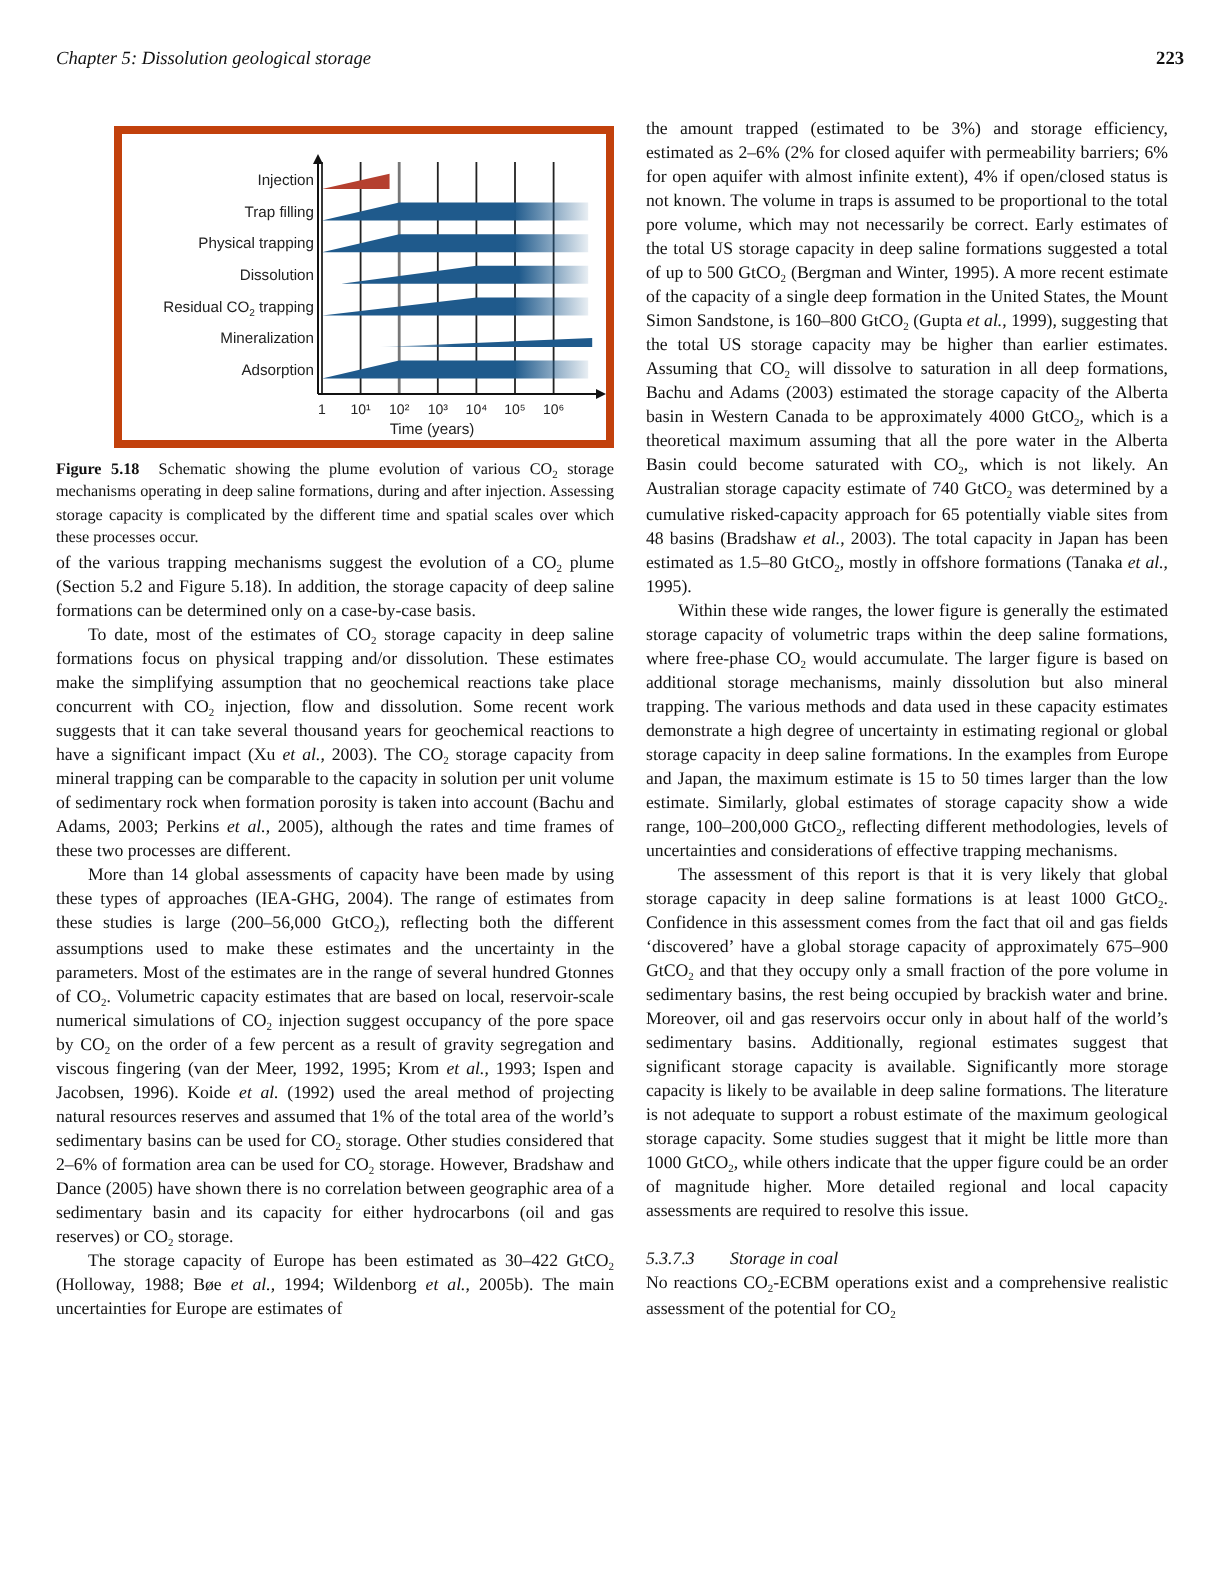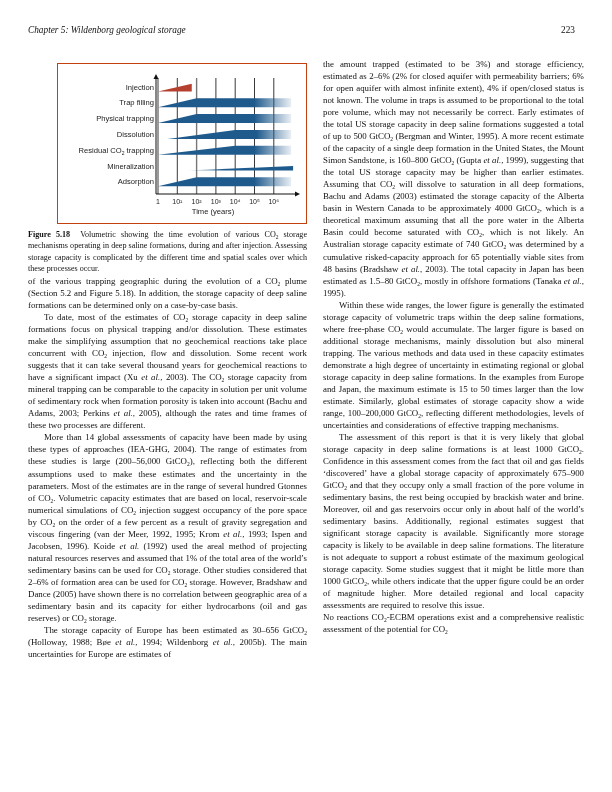--- a/index.html
+++ b/index.html
@@ -1,39 +1,39 @@
 <!DOCTYPE html>
 <html><head>
 <meta charset="utf-8">
 <style>
   html, body { margin: 0; padding: 0; background: #fff; }
   body { width: 612px; height: 792px; position: relative; overflow: hidden;
          font-family: "Liberation Serif", "DejaVu Serif", serif; color: #111; }
   .header-left { position: absolute; left: 28px; top: 25px; font-style: italic; font-size: 9.3px; }
-  .header-right { position: absolute; right: 37px; top: 25px; font-weight: normal; font-size: 9.3px; }
+  .header-right { position: absolute; right: 20px; top: 25px; font-weight: bold; font-size: 9.3px; }
   .col { position: absolute; font-size: 8.85px; line-height: 12.03px; text-align: justify; }
   .col-left { left: 28px; top: 275px; width: 279px; }
   .col-right { left: 323px; top: 58px; width: 261px; }
   .col p { margin: 0; }
   .col p.indent { text-indent: 16px; }
   .col .last { text-align-last: left; }
   sub { font-size: 5.5px; vertical-align: -2px; line-height: 0; }
   .fig-box { position: absolute; left: 57px; top: 63px; width: 250px; height: 161px;
-             border: 1px solid #c2410c; box-sizing: border-box; }
+             border: 4px solid #c2410c; box-sizing: border-box; }
   .caption { position: absolute; left: 28px; top: 229px; width: 279px; font-size: 8.1px;
              line-height: 11.3px; text-align: justify; }
   .caption b { font-weight: bold; }
   .section-head { font-style: italic; margin-top: 12px; }
   .section-head .num { display: inline-block; width: 42px; }
   svg text { font-family: "Liberation Sans", "DejaVu Sans", sans-serif; }
 </style>
 </head>
 <body>
 
-<div class="header-left">Chapter 5: Wildenborg geological storage</div>
+<div class="header-left">Chapter 5: Dissolution geological storage</div>
 <div class="header-right">223</div>
 
 <div class="fig-box">
   <svg id="chart" width="248" height="159" viewBox="0 0 248 159" style="position:absolute;left:0;top:0;">
     <defs id="chart-defs">
         <linearGradient id="fade-mechanism" x1="0" x2="1" y1="0" y2="0">
           <stop offset="0" stop-color="#1f5a8c" stop-opacity="1"></stop>
           <stop offset="0.72" stop-color="#1f5a8c" stop-opacity="1"></stop>
           <stop offset="1" stop-color="#1f5a8c" stop-opacity="0.1"></stop>
         </linearGradient>
@@ -92,30 +92,33 @@
         <text x="177.2" y="140" font-size="7" text-anchor="middle" fill="#222">10⁴</text>
         <text x="196.5" y="140" font-size="7" text-anchor="middle" fill="#222">10⁵</text>
         <text x="215.8" y="140" font-size="7" text-anchor="middle" fill="#222">10⁶</text>
       </g>
     <text id="xlabel" x="155" y="150" font-size="7.6" text-anchor="middle" fill="#222">Time (years)</text>
   </svg>
 </div>
 
 <div class="caption">
   <b>Figure 5.18</b>&nbsp;
-  <span>Volumetric showing the time evolution of various CO</span><sub>2</sub><span> storage mechanisms operating in deep saline formations, during and after injection. Assessing storage capacity is complicated by the different time and spatial scales over which these processes occur.</span>
+  <span>Schematic showing the plume evolution of various CO</span><sub>2</sub><span> storage mechanisms operating in deep saline formations, during and after injection. Assessing storage capacity is complicated by the different time and spatial scales over which these processes occur.</span>
 </div>
 
 <div class="col col-left" id="col-left">
-    <p class="last"><span>of the various trapping geographic during the evolution of a CO</span><sub>2</sub><span> plume (Section 5.2 and Figure 5.18). In addition, the storage capacity of deep saline formations can be determined only on a case-by-case basis.</span></p>
+    <p class="last"><span>of the various trapping mechanisms suggest the evolution of a CO</span><sub>2</sub><span> plume (Section 5.2 and Figure 5.18). In addition, the storage capacity of deep saline formations can be determined only on a case-by-case basis.</span></p>
     <p class="indent last"><span>To date, most of the estimates of CO</span><sub>2</sub><span> storage capacity in deep saline formations focus on physical trapping and/or dissolution. These estimates make the simplifying assumption that no geochemical reactions take place concurrent with CO</span><sub>2</sub><span> injection, flow and dissolution. Some recent work suggests that it can take several thousand years for geochemical reactions to have a significant impact (Xu </span><i>et al.</i><span>, 2003). The CO</span><sub>2</sub><span> storage capacity from mineral trapping can be comparable to the capacity in solution per unit volume of sedimentary rock when formation porosity is taken into account (Bachu and Adams, 2003; Perkins </span><i>et al.</i><span>, 2005), although the rates and time frames of these two processes are different.</span></p>
     <p class="indent last"><span>More than 14 global assessments of capacity have been made by using these types of approaches (IEA-GHG, 2004). The range of estimates from these studies is large (200–56,000 GtCO</span><sub>2</sub><span>), reflecting both the different assumptions used to make these estimates and the uncertainty in the parameters. Most of the estimates are in the range of several hundred Gtonnes of CO</span><sub>2</sub><span>. Volumetric capacity estimates that are based on local, reservoir-scale numerical simulations of CO</span><sub>2</sub><span> injection suggest occupancy of the pore space by CO</span><sub>2</sub><span> on the order of a few percent as a result of gravity segregation and viscous fingering (van der Meer, 1992, 1995; Krom </span><i>et al.</i><span>, 1993; Ispen and Jacobsen, 1996). Koide </span><i>et al.</i><span> (1992) used the areal method of projecting natural resources reserves and assumed that 1% of the total area of the world’s sedimentary basins can be used for CO</span><sub>2</sub><span> storage. Other studies considered that 2–6% of formation area can be used for CO</span><sub>2</sub><span> storage. However, Bradshaw and Dance (2005) have shown there is no correlation between geographic area of a sedimentary basin and its capacity for either hydrocarbons (oil and gas reserves) or CO</span><sub>2</sub><span> storage.</span></p>
-    <p class="indent"><span>The storage capacity of Europe has been estimated as 30–656 GtCO</span><sub>2</sub><span> (Holloway, 1988; Bøe </span><i>et al.</i><span>, 1994; Wildenborg </span><i>et al.</i><span>, 2005b). The main uncertainties for Europe are estimates of</span></p>
+    <p class="indent"><span>The storage capacity of Europe has been estimated as 30–422 GtCO</span><sub>2</sub><span> (Holloway, 1988; Bøe </span><i>et al.</i><span>, 1994; Wildenborg </span><i>et al.</i><span>, 2005b). The main uncertainties for Europe are estimates of</span></p>
   </div>
 
 <div class="col col-right" id="col-right">
   <div id="col-right-paras">
       <p class="last"><span>the amount trapped (estimated to be 3%) and storage efficiency, estimated as 2–6% (2% for closed aquifer with permeability barriers; 6% for open aquifer with almost infinite extent), 4% if open/closed status is not known. The volume in traps is assumed to be proportional to the total pore volume, which may not necessarily be correct. Early estimates of the total US storage capacity in deep saline formations suggested a total of up to 500 GtCO</span><sub>2</sub><span> (Bergman and Winter, 1995). A more recent estimate of the capacity of a single deep formation in the United States, the Mount Simon Sandstone, is 160–800 GtCO</span><sub>2</sub><span> (Gupta </span><i>et al.</i><span>, 1999), suggesting that the total US storage capacity may be higher than earlier estimates. Assuming that CO</span><sub>2</sub><span> will dissolve to saturation in all deep formations, Bachu and Adams (2003) estimated the storage capacity of the Alberta basin in Western Canada to be approximately 4000 GtCO</span><sub>2</sub><span>, which is a theoretical maximum assuming that all the pore water in the Alberta Basin could become saturated with CO</span><sub>2</sub><span>, which is not likely. An Australian storage capacity estimate of 740 GtCO</span><sub>2</sub><span> was determined by a cumulative risked-capacity approach for 65 potentially viable sites from 48 basins (Bradshaw </span><i>et al.</i><span>, 2003). The total capacity in Japan has been estimated as 1.5–80 GtCO</span><sub>2</sub><span>, mostly in offshore formations (Tanaka </span><i>et al.</i><span>, 1995).</span></p>
       <p class="indent last"><span>Within these wide ranges, the lower figure is generally the estimated storage capacity of volumetric traps within the deep saline formations, where free-phase CO</span><sub>2</sub><span> would accumulate. The larger figure is based on additional storage mechanisms, mainly dissolution but also mineral trapping. The various methods and data used in these capacity estimates demonstrate a high degree of uncertainty in estimating regional or global storage capacity in deep saline formations. In the examples from Europe and Japan, the maximum estimate is 15 to 50 times larger than the low estimate. Similarly, global estimates of storage capacity show a wide range, 100–200,000 GtCO</span><sub>2</sub><span>, reflecting different methodologies, levels of uncertainties and considerations of effective trapping mechanisms.</span></p>
       <p class="indent last"><span>The assessment of this report is that it is very likely that global storage capacity in deep saline formations is at least 1000 GtCO</span><sub>2</sub><span>. Confidence in this assessment comes from the fact that oil and gas fields ‘discovered’ have a global storage capacity of approximately 675–900 GtCO</span><sub>2</sub><span> and that they occupy only a small fraction of the pore volume in sedimentary basins, the rest being occupied by brackish water and brine. Moreover, oil and gas reservoirs occur only in about half of the world’s sedimentary basins. Additionally, regional estimates suggest that significant storage capacity is available. Significantly more storage capacity is likely to be available in deep saline formations. The literature is not adequate to support a robust estimate of the maximum geological storage capacity. Some studies suggest that it might be little more than 1000 GtCO</span><sub>2</sub><span>, while others indicate that the upper figure could be an order of magnitude higher. More detailed regional and local capacity assessments are required to resolve this issue.</span></p>
     </div>
+  <div class="section-head">
+    <span class="num">5.3.7.3</span><span>Storage in coal</span>
+  </div>
   <p id="section-body" class="last"><span>No reactions CO</span><sub>2</sub><span>-ECBM operations exist and a comprehensive realistic assessment of the potential for CO</span><sub>2</sub></p>
 </div>
 
 </body></html>

